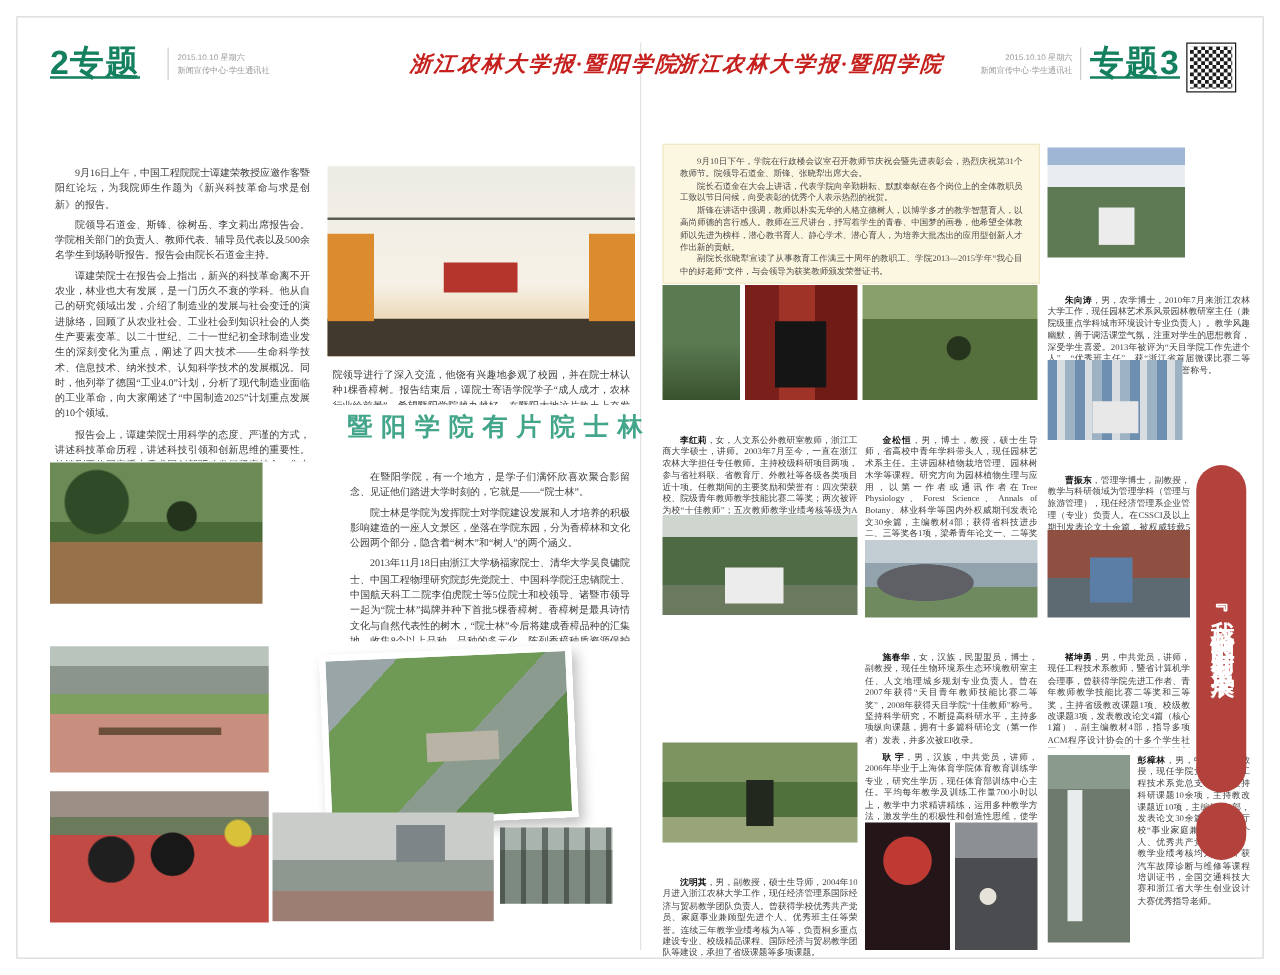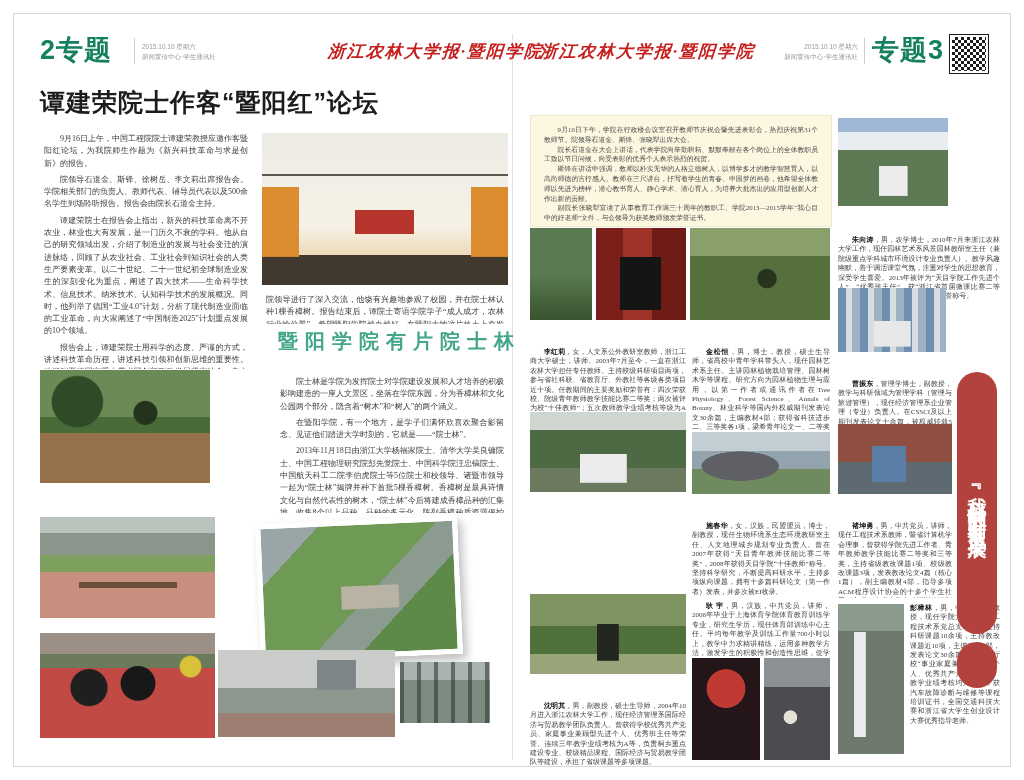--- a/index.html
+++ b/index.html
@@ -3,21 +3,21 @@
 <meta charset="utf-8">
 <style>
   html,body{margin:0;padding:0;background:#e9e9e9;}
   .page{position:relative;width:1024px;height:780px;background:#ffffff;margin:0 auto;
         font-family:"Liberation Serif",serif;overflow:hidden;}
   .sheet{position:absolute;left:13px;top:13px;right:13px;bottom:13px;
          border:1px solid #d8d8d8;background:#fff;}
   .abs{position:absolute;}
   
   .plabel{font-family:"Liberation Sans",sans-serif;font-weight:bold;font-size:27px;
-          color:#15805f;letter-spacing:1px;}
+          color:#15805f;letter-spacing:1px;text-decoration:underline;}
   .hdr-div{width:1px;background:#cfcfcf;}
   .dateblk{font-family:"Liberation Sans",sans-serif;font-size:6.5px;color:#9a9a9a;
            line-height:10px;}
   .masthead{font-family:"Liberation Serif",serif;font-weight:bold;font-style:italic;
             font-size:17px;color:#c5201d;letter-spacing:2px;transform:skewX(-4deg);}
   .headline{font-family:"Liberation Sans",sans-serif;font-weight:bold;color:#1c1c1c;}
   
   .t{font-size:8px;line-height:12.3px;text-align:justify;color:#3b3b3b;overflow:hidden;}
   .t p{margin:4px;text-indent:2em;}
   .t2{font-size:7px;line-height:9.4px;text-align:justify;color:#414141;overflow:hidden;}
@@ -110,41 +110,40 @@
   <div class="vline" style="left:512px;top:34px;bottom:20px;"></div>
 
   <div class="abs plabel" style="left:40px;top:32px;">2专题</div>
   <div class="abs hdr-div" style="left:134px;top:38px;height:26px;"></div>
   <div class="abs dateblk" style="left:142px;top:42px;">
     <div>2015.10.10 星期六</div>
     <div>新闻宣传中心·学生通讯社</div>
   </div>
   <div class="abs masthead" style="left:328px;top:40px;">浙江农林大学报·暨阳学院</div>
 
-  <div class="abs headline" style="left:40px;top:86px;font-size:25px;letter-spacing:1px;">谭建荣院士作客“暨阳红”论坛</div>
 
   <div class="ph ph-auditorium" style="left:262px;top:133px;width:246px;height:152px;"></div>
 
   <div class="abs t" style="left:40px;top:129px;width:212px;height:240px;">
     <p>9月16日上午，中国工程院院士谭建荣教授应邀作客暨阳红论坛，为我院师生作题为《新兴科技革命与求是创新》的报告。</p>
     <p>院领导石道金、斯锋、徐树岳、李文莉出席报告会。学院相关部门的负责人、教师代表、辅导员代表以及500余名学生到场聆听报告。报告会由院长石道金主持。</p>
     <p>谭建荣院士在报告会上指出，新兴的科技革命离不开农业，林业也大有发展，是一门历久不衰的学科。他从自己的研究领域出发，介绍了制造业的发展与社会变迁的演进脉络，回顾了从农业社会、工业社会到知识社会的人类生产要素变革。以二十世纪、二十一世纪初全球制造业发生的深刻变化为重点，阐述了四大技术——生命科学技术、信息技术、纳米技术、认知科学技术的发展概况。同时，他列举了德国“工业4.0”计划，分析了现代制造业面临的工业革命，向大家阐述了“中国制造2025”计划重点发展的10个领域。</p>
     <p>报告会上，谭建荣院士用科学的态度、严谨的方式，讲述科技革命历程，讲述科技引领和创新思维的重要性。他谈到要将国家重大需求同创新驱动发展紧密结合，集中精力投入，并以自己潜心29年成为院士的亲身经历，告诉大家集中精力做好科研专业的重要性。同时，他还勉励学院教师要夯实深厚的理论基础，学习广阔的人文知识，树立踏实的治学态度，坚持持久的时间投入以及培养严谨的工作作风，追求卓越，不断创新。</p>
 
   </div>
 
   <div class="abs t" style="left:262px;top:290px;width:246px;height:34px;">
     <p style="text-indent:0;">院领导进行了深入交流，他饶有兴趣地参观了校园，并在院士林认种1棵香樟树。报告结束后，谭院士寄语学院学子“成人成才，农林行业绘前景”，希望暨阳学院越办越好，在暨阳大地这片热土上奋发有为，结出硕果。</p>
   </div>
 
   <div class="abs feature-title" style="left:278px;top:328px;">暨阳学院有片院士林</div>
 
   <div class="abs t" style="left:276px;top:372px;width:232px;height:141px;">
+    <p>在暨阳学院，有一个地方，是学子们满怀欣喜欢聚合影留念、见证他们踏进大学时刻的，它就是——“院士林”。</p>
     <p>院士林是学院为发挥院士对学院建设发展和人才培养的积极影响建造的一座人文景区，坐落在学院东园，分为香樟林和文化公园两个部分，隐含着“树木”和“树人”的两个涵义。</p>
-    <p>在暨阳学院，有一个地方，是学子们满怀欣喜欢聚合影留念、见证他们踏进大学时刻的，它就是——“院士林”。</p>
     <p>2013年11月18日由浙江大学杨福家院士、清华大学吴良镛院士、中国工程物理研究院彭先觉院士、中国科学院汪忠镐院士、中国航天科工二院李伯虎院士等5位院士和校领导、诸暨市领导一起为“院士林”揭牌并种下首批5棵香樟树。香樟树是最具诗情文化与自然代表性的树木，“院士林”今后将建成香樟品种的汇集地，收集8个以上品种，品种的多元化，陈列香樟种质资源保护的知识，让青年大学生领略“百花齐放、百家争鸣”学术多元性的品格。</p>
 
   </div>
 
   <div class="ph ph-planting" style="left:40px;top:370px;width:170px;height:113px;"></div>
   <div class="ph ph-guzheng" style="left:40px;top:517px;width:175px;height:101px;"></div>
   <div class="ph ph-graduation" style="left:40px;top:633px;width:175px;height:105px;"></div>
   <div class="ph ph-aerial" style="left:258px;top:520px;width:192px;height:128px;"></div>
   <div class="ph ph-wall" style="left:218px;top:650px;width:177px;height:87px;"></div>
   <div class="ph ph-pergola" style="left:400px;top:662px;width:90px;height:61px;"></div>

